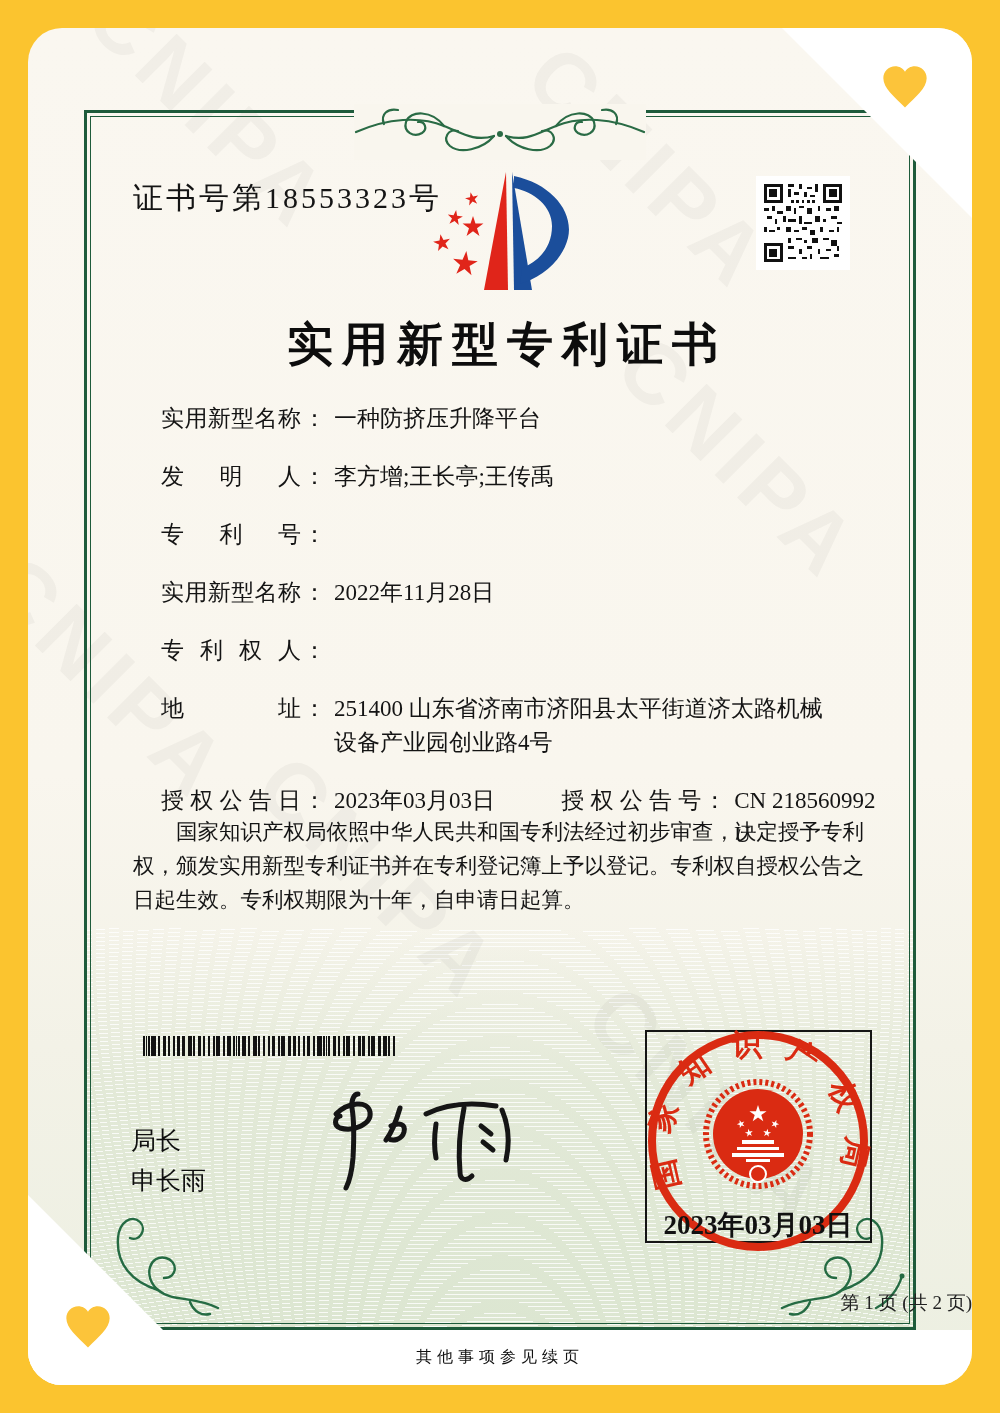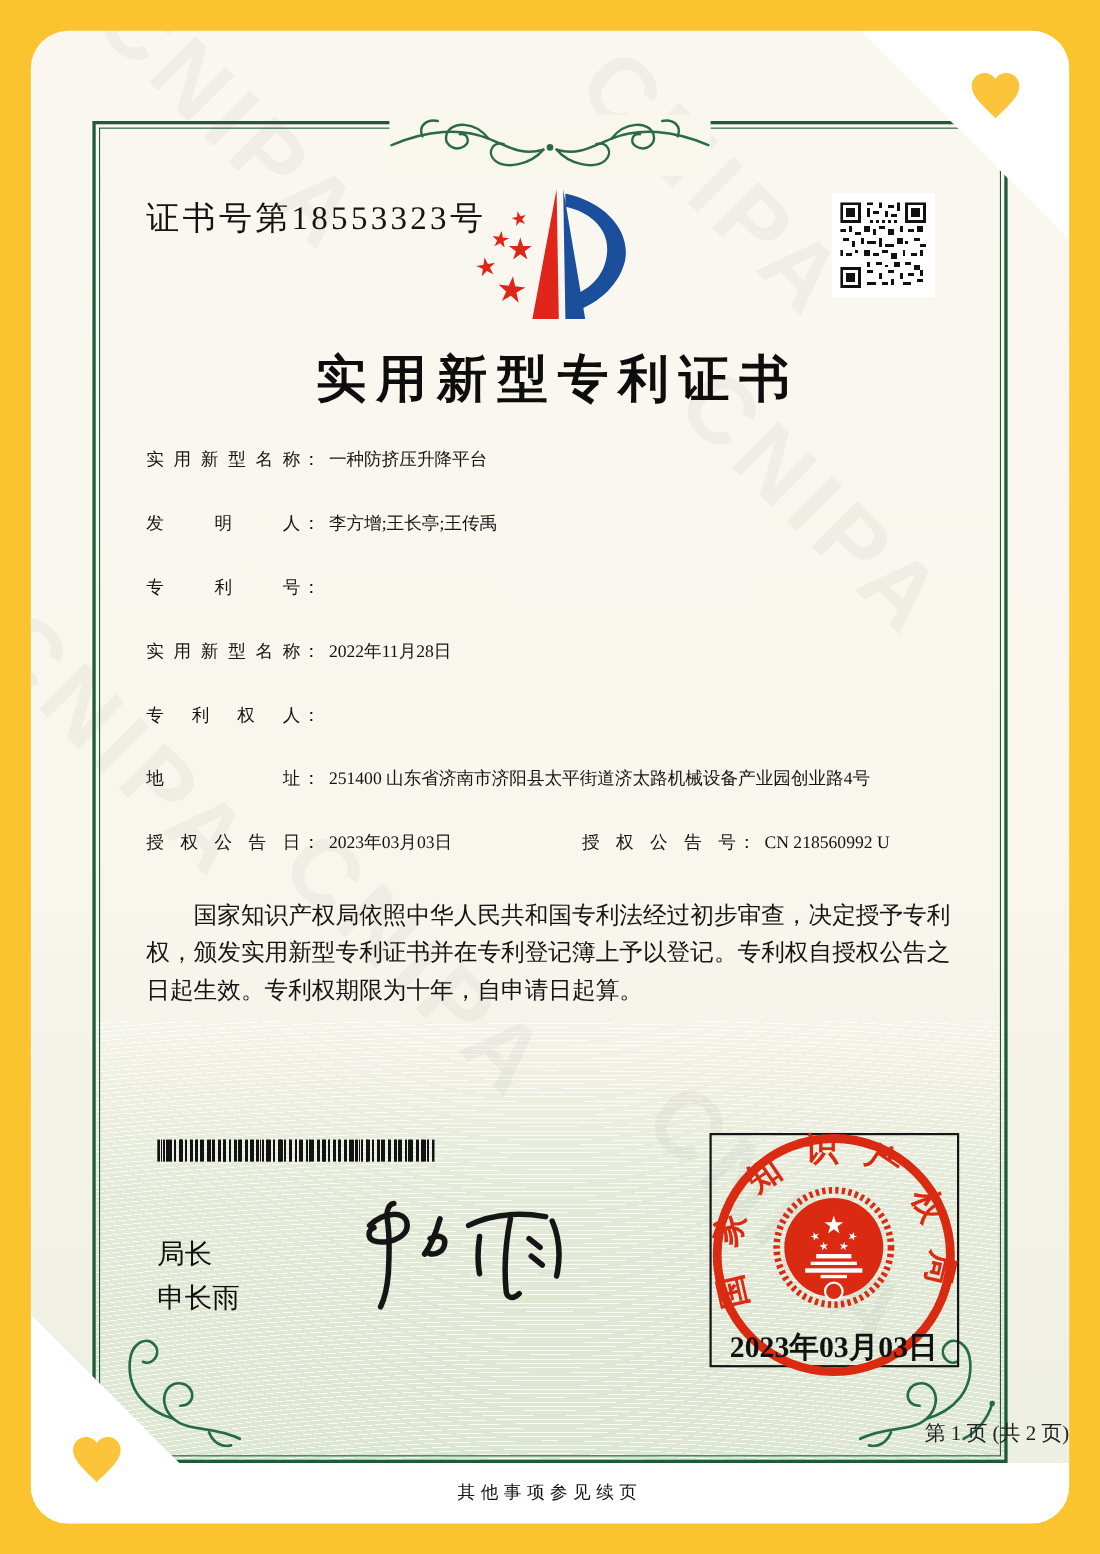--- a/index.html
+++ b/index.html
@@ -40,36 +40,36 @@
   
   .content{position:absolute;inset:0;z-index:10;}
   .cert-no{position:absolute;left:105px;top:150px;font-size:30px;letter-spacing:3px;}
   .logo{position:absolute;left:398px;top:136px;width:155px;height:140px;}
   .qr{position:absolute;left:728px;top:148px;width:94px;height:94px;background:#fff;padding:8px;box-sizing:border-box;}
   .title{
     position:absolute;left:0;right:0;top:286px;text-align:center;
     font-size:46px;font-weight:bold;letter-spacing:9px;color:#0d0d0d;margin-left:14px;
   }
   .fields{position:absolute;left:105px;top:374px;width:760px;}
-  .row{display:flex;align-items:flex-start;font-size:16px;line-height:34px;margin-bottom:24px;}
+  .row{display:flex;align-items:flex-start;font-size:23px;line-height:34px;margin-bottom:24px;margin-left:28px;}
   .flabel{display:inline-block;width:140px;text-align:justify;text-align-last:justify;flex:none;}
   .fcolon{flex:none;margin-left:2px;}
   .fvalue{margin-left:8px;}
   .addr-val{width:500px;}
   .pair2{display:flex;margin-left:30px;font-family:Liberation Serif, serif;}
   .paras{position:absolute;left:105px;top:788px;width:748px;font-size:21.5px;line-height:1.58;}
   .paras p{margin:0 0 8px 0;text-indent:2em;}
   .barcode{
     position:absolute;left:115px;top:1008px;width:252px;height:20px;
     background-image:
       repeating-linear-gradient(90deg,#121212 0 2px,transparent 2px 5px),
       repeating-linear-gradient(90deg,transparent 0 3px,#121212 3px 4px,transparent 4px 9px),
       repeating-linear-gradient(90deg,transparent 0 8px,#121212 8px 10px,transparent 10px 13px);
   }
-  .signer{position:absolute;left:115px;top:1092px;font-family:"Liberation Sans",sans-serif;font-size:25px;color:#0f0f0f;}
+  .signer{position:absolute;left:103px;top:1092px;font-family:"Liberation Sans",sans-serif;font-size:25px;color:#0f0f0f;}
   .signer div{line-height:40px;}
   .sig{position:absolute;left:268px;top:1052px;width:250px;height:115px;}
   .seal-rect{position:absolute;left:617px;top:1002px;width:227px;height:213px;border:2px solid #151515;box-sizing:border-box;}
   .seal{position:absolute;left:608px;top:996px;width:244px;height:258px;}
   .page-no{position:absolute;left:0;right:0;top:1262px;text-align:right;font-size:19px;color:#222;}
   .bottom-strip{
     position:absolute;left:0;right:0;top:1302px;height:55px;background:#ffffff;
     display:flex;align-items:center;justify-content:center;z-index:20;
     font-size:16px;letter-spacing:5px;color:#111;
   }

